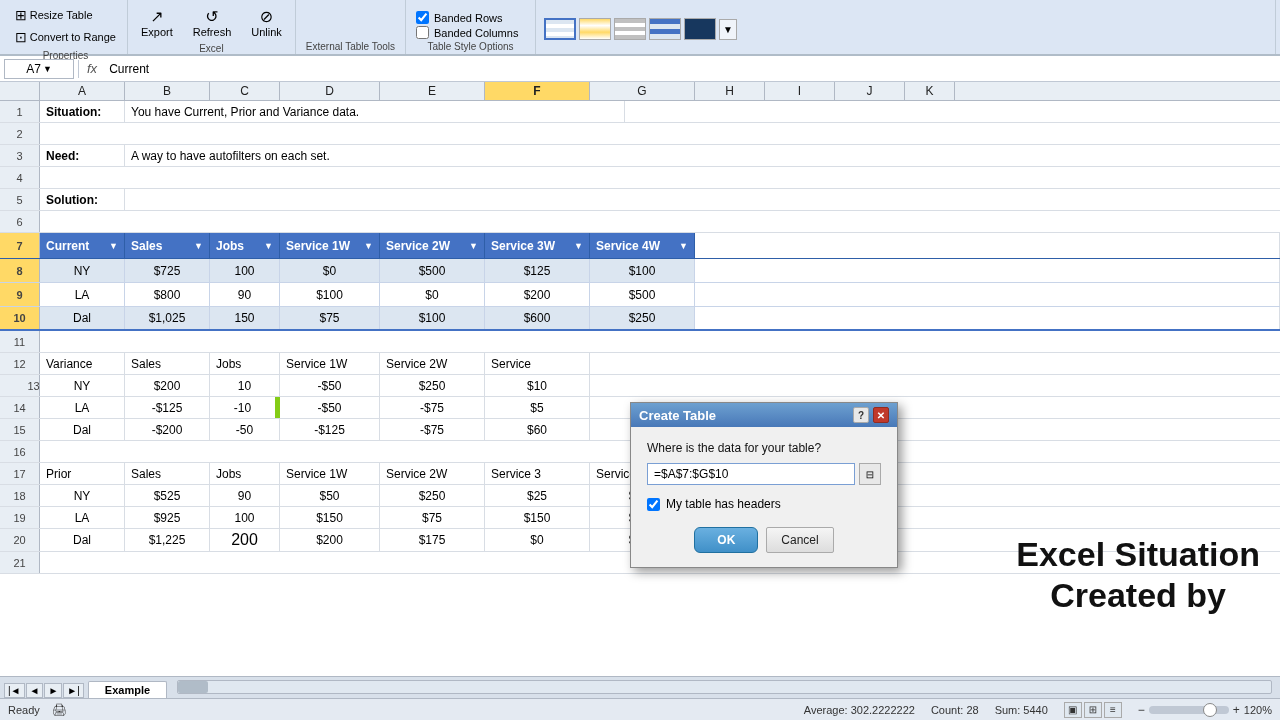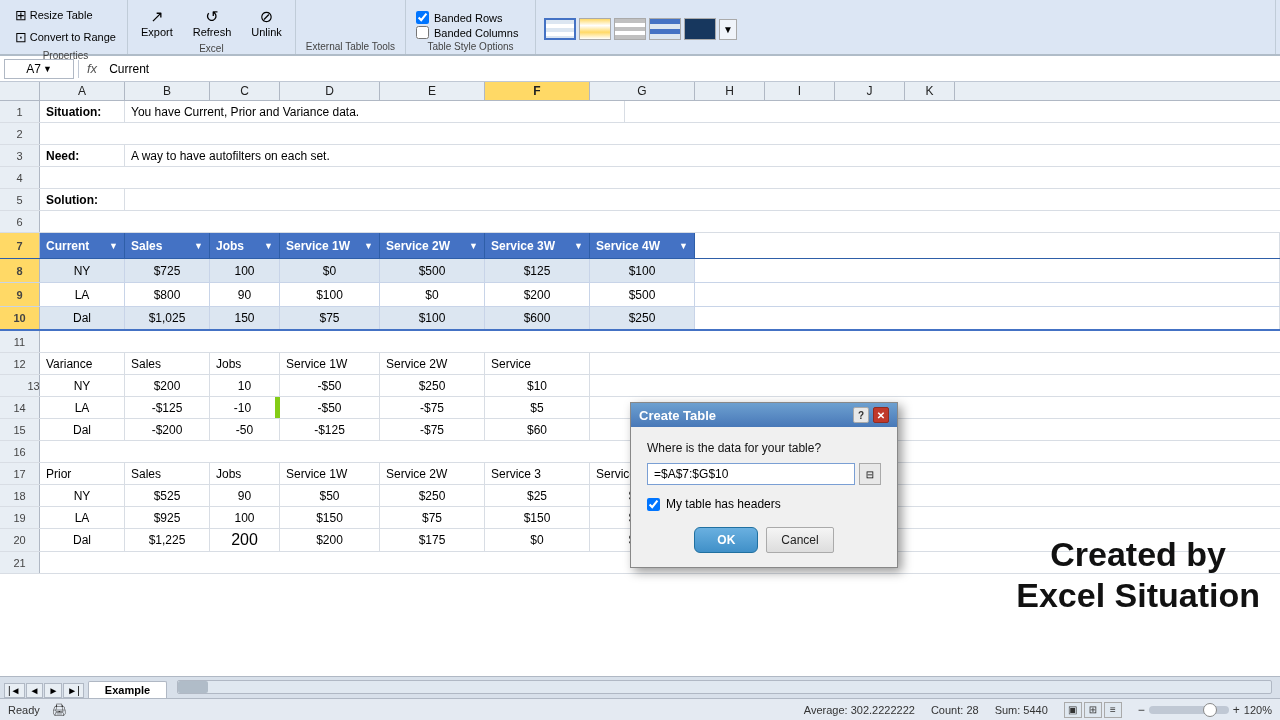--- a/index.html
+++ b/index.html
@@ -297,22 +297,22 @@
     </div>
 
     <div style="display:flex; border-bottom:1px solid #d8dde4; min-height:22px;">
       <div style="width:40px; min-width:40px; background:#e8eef4; border-right:1px solid #b0b8c4; text-align:center; font-size:11px; color:#444; display:flex; align-items:center; justify-content:center;">21</div>
       <div style="flex:1;"></div>
     </div>
 
   </div>
 
   <div style="position:absolute; bottom:60px; right:20px; font-size:34px; font-weight:bold; color:#111; line-height:1.2; text-align:center; font-family:Arial, sans-serif; pointer-events:none;">
+    <div>Excel Situation</div>
     <div>Created by</div>
-    <div>Excel Situation</div>
   </div>
 
   <div style="position:absolute; top:0; left:0; width:100%; height:100%; z-index:100; pointer-events:none;">
     <div style="position:absolute; top:320px; left:630px; width:268px; background:#f0f0f0; border:1px solid #888; box-shadow:4px 4px 10px rgba(0,0,0,0.4); pointer-events:all;">
 
       <div style="background:linear-gradient(to bottom, #6da0d0 0%, #4878b8 100%); color:#fff; padding:4px 8px; display:flex; align-items:center; justify-content:space-between; font-size:13px; font-weight:bold;">
         <span>Create Table</span>
         <div style="display:flex; gap:4px;">
           <div style="width:16px; height:16px; background:#e8e8e8; border:1px solid #aaa; border-radius:2px; display:flex; align-items:center; justify-content:center; cursor:pointer; font-size:10px; color:#333;">?</div>
           <div style="width:16px; height:16px; background:#c0392b; border:1px solid #922b21; border-radius:2px; display:flex; align-items:center; justify-content:center; cursor:pointer; font-size:10px; color:#fff;">✕</div>

